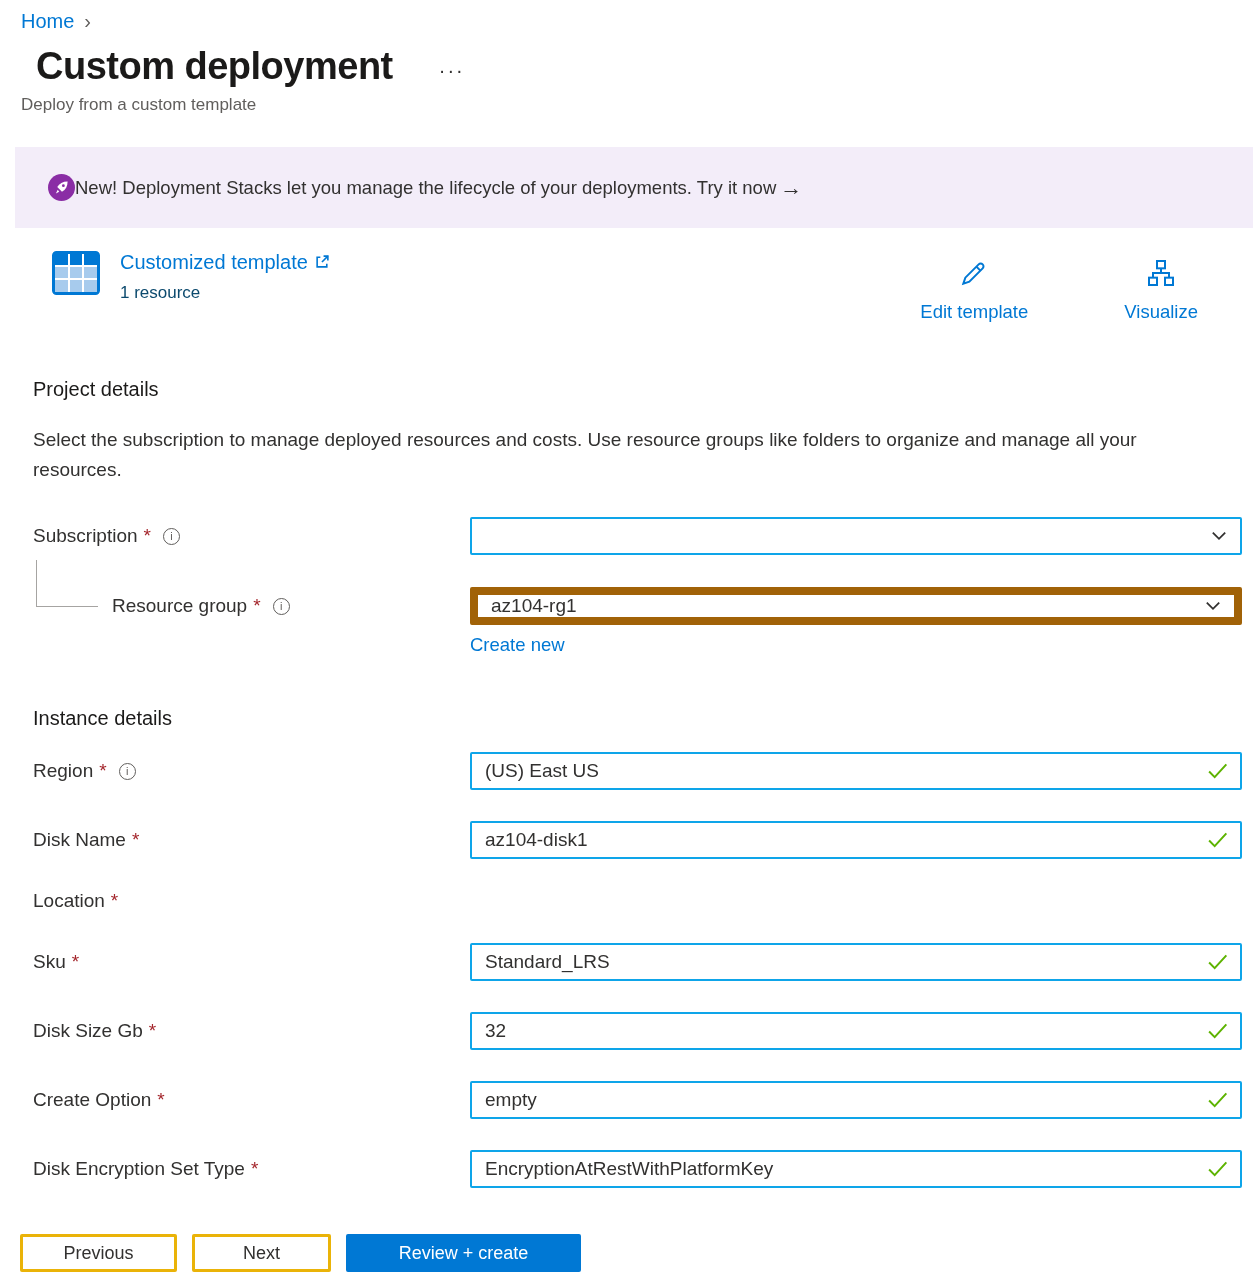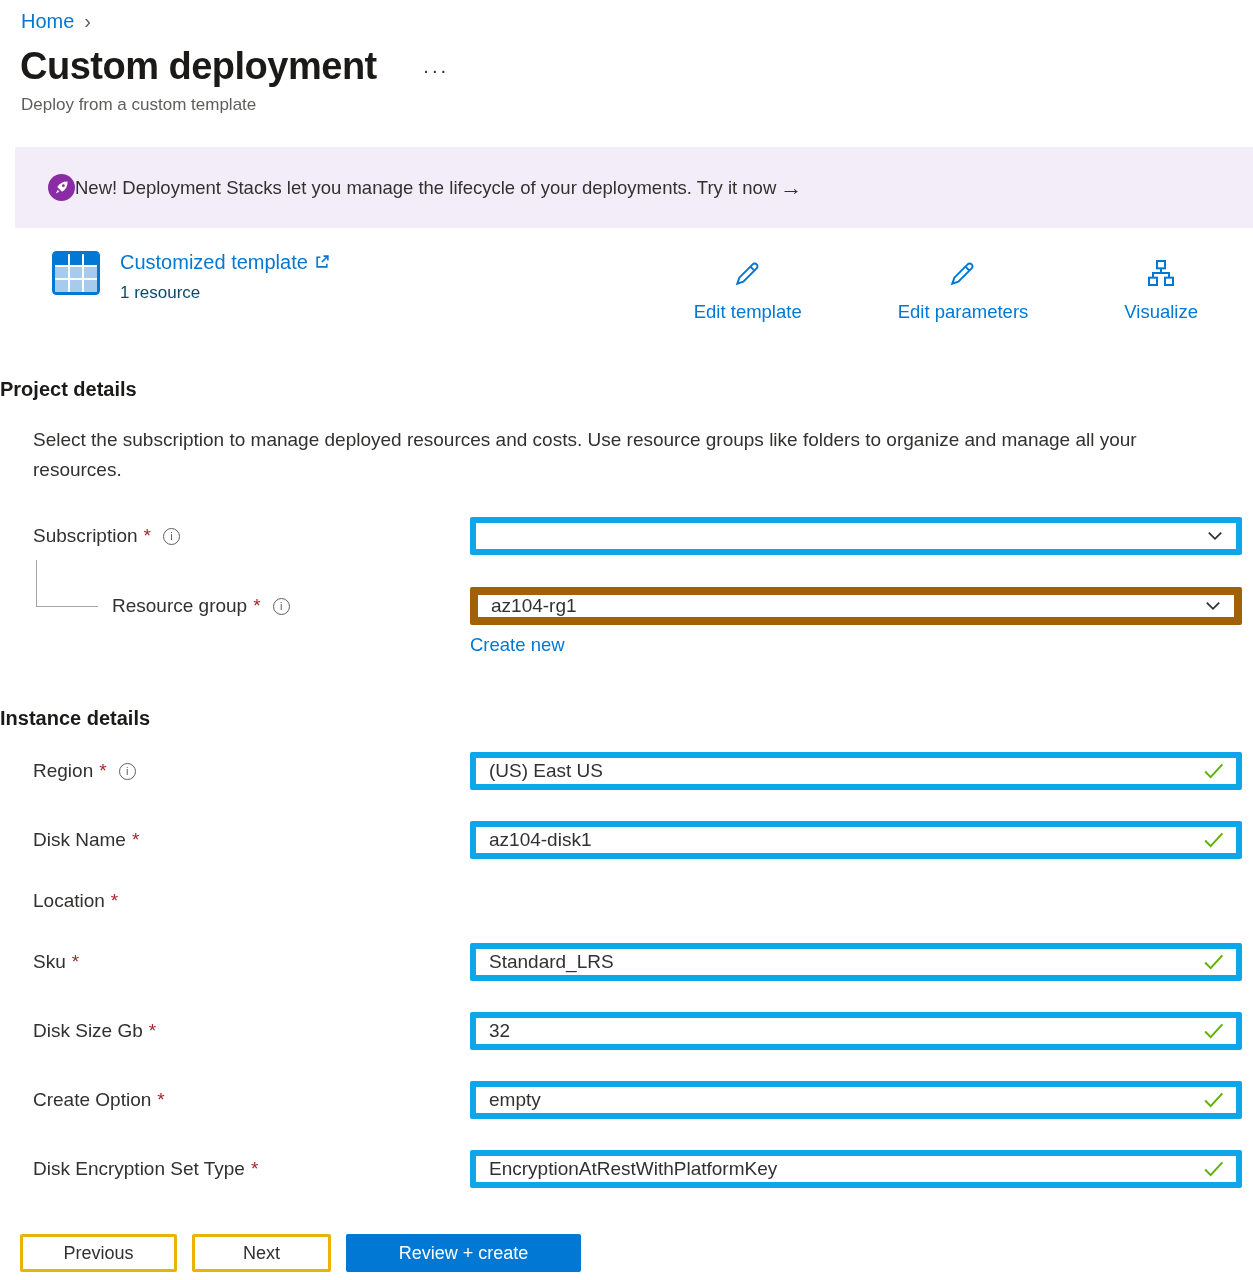--- a/index.html
+++ b/index.html
@@ -12,21 +12,21 @@
     overflow: hidden;
   }
   a { text-decoration: none; }
 
   
   .breadcrumb { padding: 10px 0 0 21px; font-size: 20px; display: flex; align-items: center; gap: 10px; }
   .breadcrumb .home { color: #0078d4; cursor: pointer; }
   .breadcrumb .sep { color: #605e5c; font-size: 20px; }
 
   
-  .title-row { display: flex; align-items: center; gap: 46px; padding-left: 20px; margin-top: 12px; }
+  .title-row { display: flex; align-items: center; gap: 46px; padding-left: 36px; margin-top: 12px; }
   .page-title { font-size: 38px; font-weight: 700; color: #1b1a19; letter-spacing: -0.5px; }
   .more-btn { font-size: 20px; color: #323130; letter-spacing: 2px; cursor: pointer; margin-top: 8px; }
   .subtitle { padding-left: 21px; margin-top: 7px; font-size: 17px; color: #605e5c; }
 
   
   .banner {
     margin: 32px 0 0 15px; background: #f3edf9; height: 81px;
     display: flex; align-items: center; padding-left: 33px; 
     font-size: 18.5px; color: #323130; cursor: pointer;
   }
@@ -39,21 +39,21 @@
   
   .template-row { display: flex; align-items: flex-start; margin: 23px 55px 0 52px; }
   .template-left { display: flex; gap: 20px; flex: 1; }
   .tmpl-text { padding-top: 0; }
   .tmpl-link { color: #0078d4; font-size: 20px; display: inline-flex; align-items: center; gap: 7px; cursor: pointer; }
   .tmpl-res { font-size: 17px; margin-top: 9px; color: #0c4a6e; }
   .template-actions { display: flex; gap: 96px; margin-top: 6px; }
   .action { display: flex; flex-direction: column; align-items: center; gap: 7px; color: #0078d4; font-size: 18.5px; cursor: pointer; }
 
   
-  .section-heading { font-size: 20px; font-weight: 700; color: #1b1a19; }
+  .section-heading { font-size: 20px; font-weight: 400; color: #1b1a19; padding-left: 33px; }
   .project-heading { margin-top: 55px; }
   .instance-heading { margin-top: 51px; }
   .description {
     padding-left: 33px; margin-top: 24px; font-size: 19px; line-height: 30px;
     max-width: 1175px; color: #323130;
   }
 
   
   .form { padding: 0 11px 0 33px; }
   .form-row { display: flex; align-items: center; }
@@ -64,21 +64,21 @@
     width: 437px; flex: none; font-size: 19px; color: #323130;
     display: flex; align-items: center; align-self: stretch; position: relative;
   }
   .req { color: #a4262c; margin-left: 6px; font-size: 19px; }
   .info-badge {
     width: 17px; height: 17px; border: 1px solid #605e5c; border-radius: 50%;
     font-size: 11px; color: #605e5c; display: inline-flex; align-items: center;
     justify-content: center; margin-left: 12px; flex: none; cursor: default;
   }
   .input-box {
-    flex: 1; height: 38px; border: 6px solid #0ea5e9; border-radius: 2px;
+    flex: 1; height: 38px; border: 2px solid #0ea5e9; border-radius: 2px;
     display: flex; align-items: center; padding: 0 12px 0 13px;
     font-size: 19px; background: #fff; cursor: pointer;
   }
   .input-box .val { flex: 1; white-space: nowrap; overflow: hidden; }
   .rg-row .input-box { border: 8px solid #a16207; }
   .rg-row .label-cell { padding-left: 79px; }
   .rg-row .label-cell::before {
     content: ""; position: absolute; left: 3px; top: -27px; width: 61px; height: 46px;
     border-left: 1px solid #a6a4a2; border-bottom: 1px solid #a6a4a2;
   }
@@ -161,29 +161,20 @@
           <svg width="32" height="32" viewBox="0 0 24 24" fill="none" stroke="#0078d4" stroke-width="1.5">
             <path d="M4 20 L5.5 15.5 L15.5 5.5 a2.1 2.1 0 0 1 3 3 L8.5 18.5 Z"></path>
             <path d="M13.8 7.2 L16.8 10.2"></path>
           </svg>
         </span>
         <span>Edit template</span>
       </div>
       <div class="action">
         <span>
           <svg width="32" height="32" viewBox="0 0 24 24" fill="none" stroke="#0078d4" stroke-width="1.5">
-            <path d="M4 20 L5.5 15.5 L15.5 5.5 a2.1 2.1 0 0 1 3 3 L8.5 18.5 Z"></path>
-            <path d="M13.8 7.2 L16.8 10.2"></path>
-          </svg>
-        </span>
-        <span>Edit parameters</span>
-      </div>
-      <div class="action">
-        <span>
-          <svg width="32" height="32" viewBox="0 0 24 24" fill="none" stroke="#0078d4" stroke-width="1.5">
             <rect x="9" y="3" width="6" height="5.5"></rect>
             <rect x="3" y="15.5" width="6" height="5.5"></rect>
             <rect x="15" y="15.5" width="6" height="5.5"></rect>
             <path d="M12 8.5 V12 M6 15.5 V12 H18 V15.5"></path>
           </svg>
         </span>
         <span>Visualize</span>
       </div>
     </div>
   </div>

